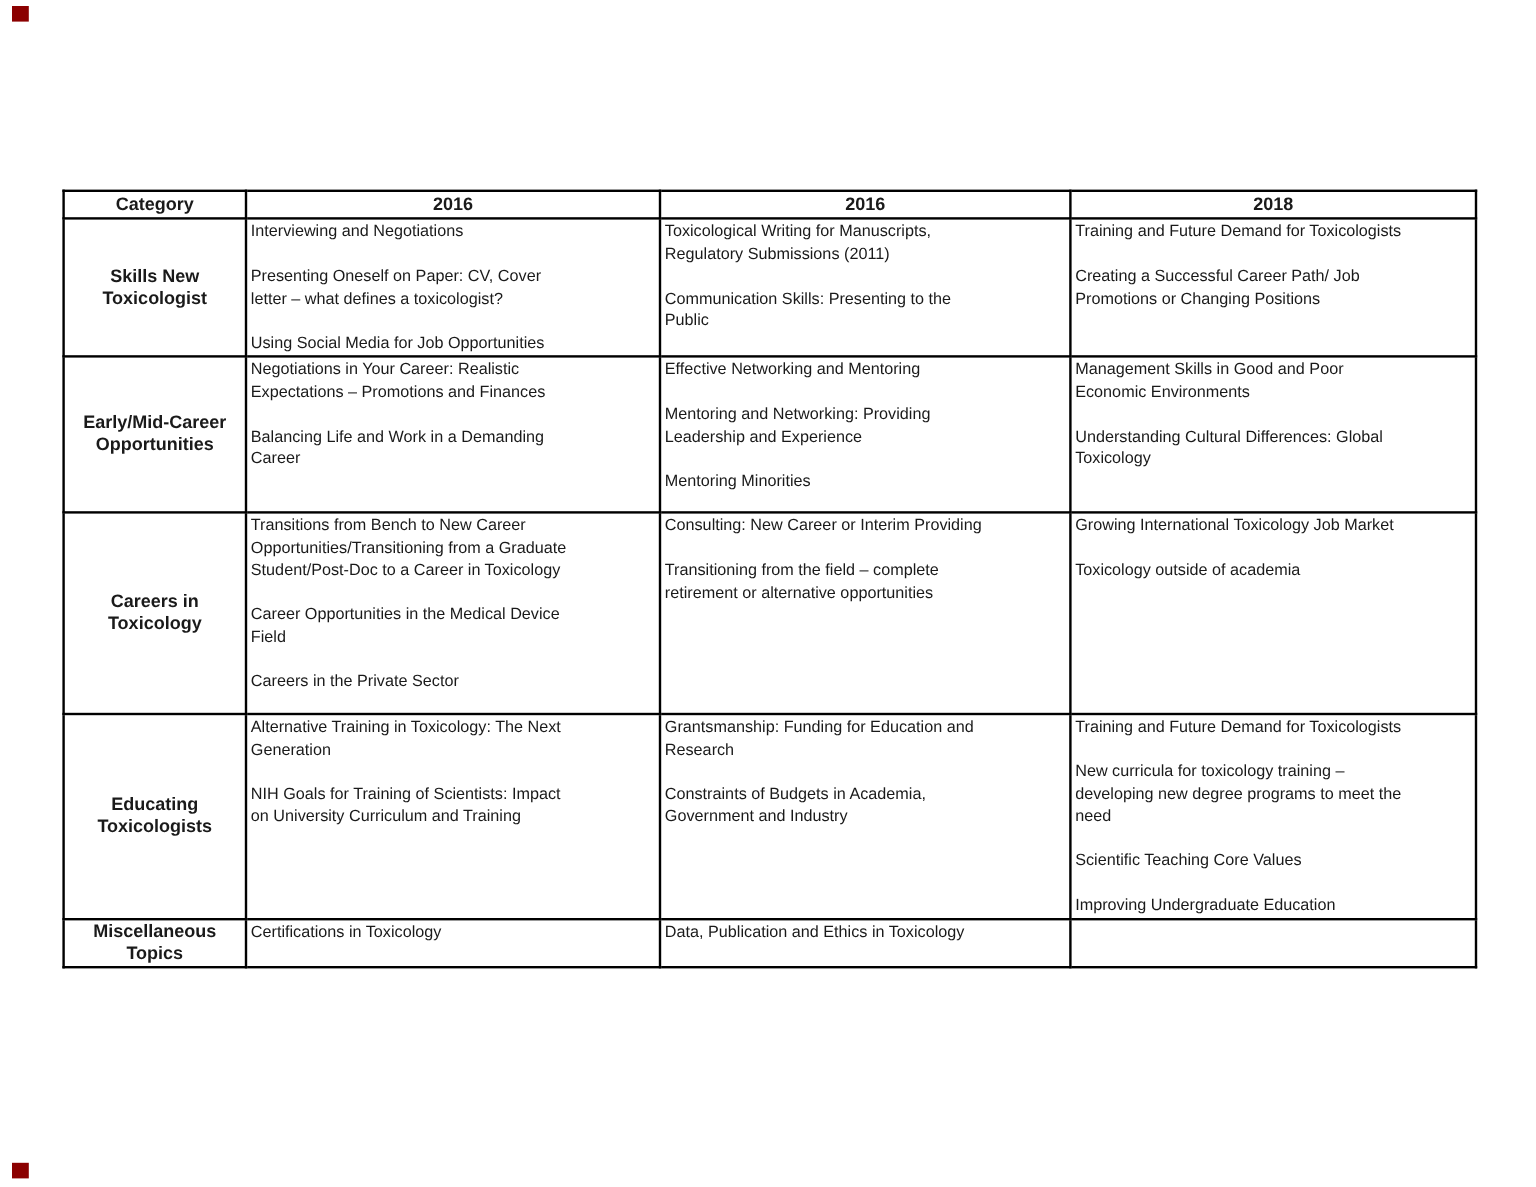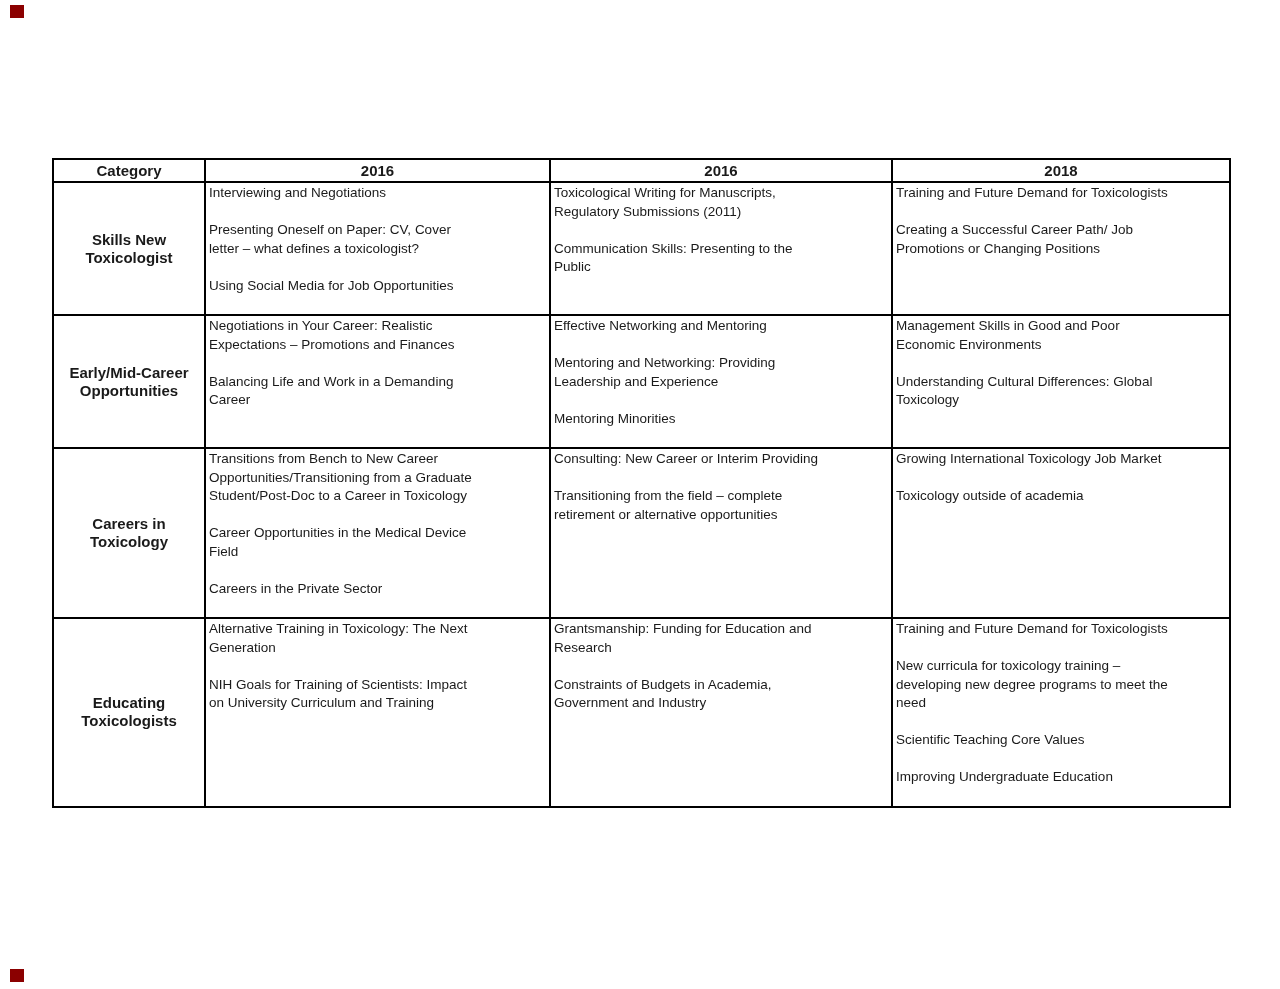--- a/index.html
+++ b/index.html
@@ -67,21 +67,21 @@
     white-space: pre-line;
     padding: 1px 2px;
     margin-left: 20px;
   }
   td.content {
     font-size: 13.5px;
     line-height: 18.5px;
     vertical-align: top;
     text-align: left;
     white-space: pre-line;
-    padding: 1px 4px 19px 3px;
+    padding: 1px 4px 1px 3px;
   }
 </style>
 </head>
 <body>
 
 <div>
   <div class="marker top" style="background: rgb(139, 0, 0);"></div>
   <div class="marker bottom" style="background: rgb(139, 0, 0);"></div>
 
   <div class="table-wrap">
@@ -175,16 +175,23 @@
             <td class="content">Training and Future Demand for Toxicologists
 
 New curricula for toxicology training –
 developing new degree programs to meet the
 need
 
 Scientific Teaching Core Values
 
 Improving Undergraduate Education</td>
           </tr>
+          <tr>
+            <td class="cat">Miscellaneous
+Topics</td>
+            <td class="content">Certifications in Toxicology</td>
+            <td class="content">Data, Publication and Ethics in Toxicology</td>
+            <td class="content"></td>
+          </tr>
         </tbody>
     </table>
   </div>
 </div>
 
 </body></html>

